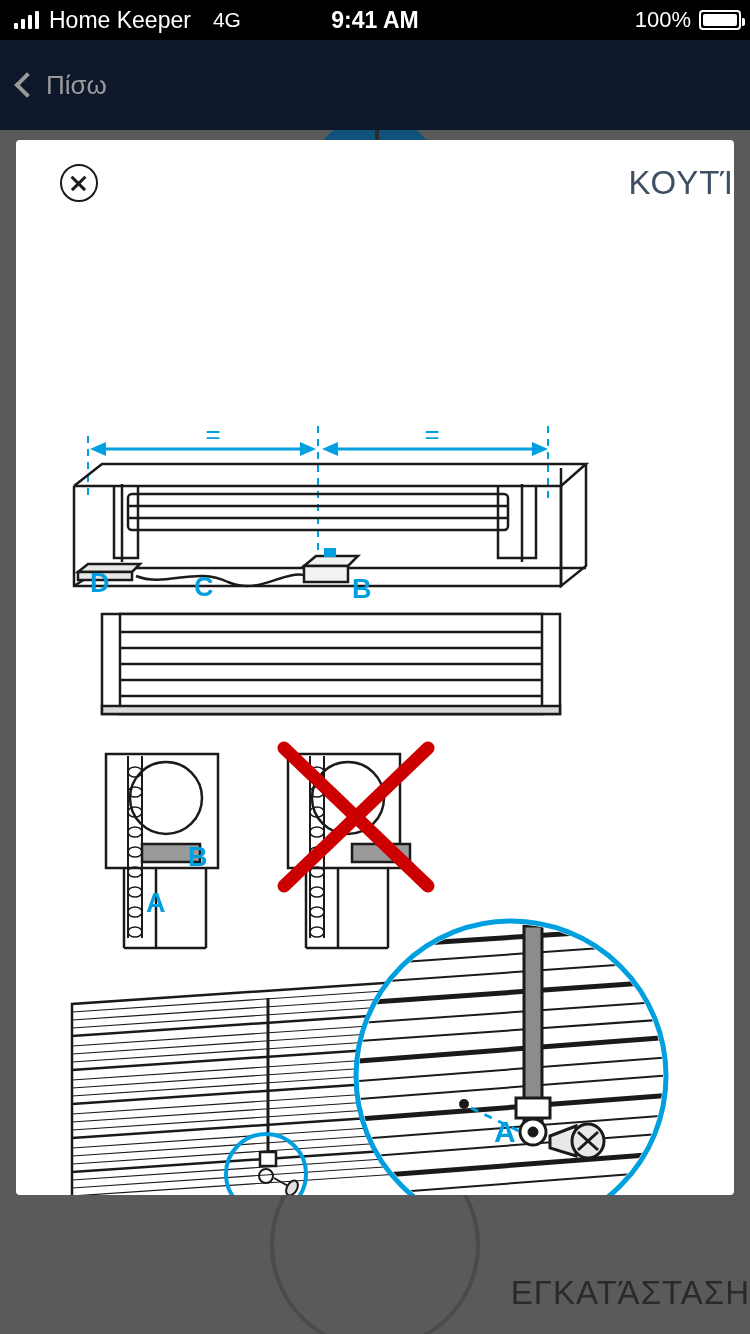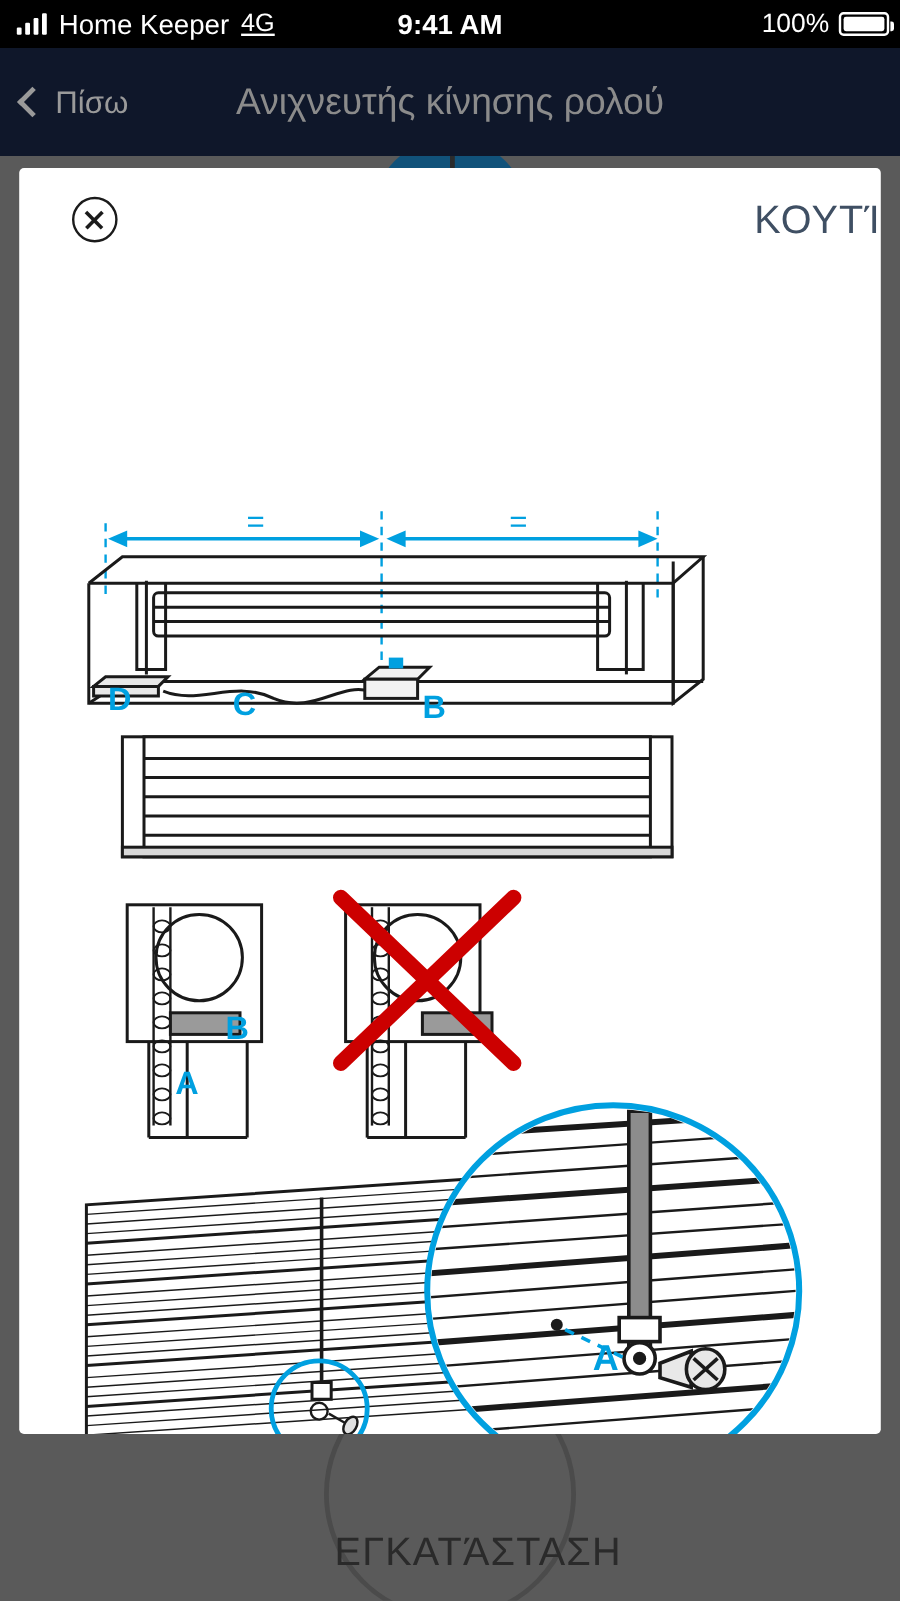--- a/index.html
+++ b/index.html
@@ -25,21 +25,21 @@
     font-size: 22px;
   }
   .sb-left { display: flex; align-items: center; gap: 10px; padding-left: 14px; }
   .signal { display: flex; align-items: flex-end; gap: 3px; height: 18px; }
   .signal i { display: block; width: 4px; background: #fff; border-radius: 1px; }
   .signal i:nth-child(1) { height: 6px; }
   .signal i:nth-child(2) { height: 10px; }
   .signal i:nth-child(3) { height: 14px; }
   .signal i:nth-child(4) { height: 18px; }
   .carrier { font-size: 23px; }
-  .net { font-size: 21px; margin-left: 0; text-decoration: underline; }
+  .net { font-size: 21px; margin-left: 12px; }
   .sb-center {
     position: absolute; left: 0; right: 0; text-align: center;
     font-size: 23px; font-weight: bold;
     pointer-events: none;
   }
   .sb-right {
     margin-left: auto; padding-right: 9px;
     display: flex; align-items: center; gap: 8px;
     font-size: 22px;
   }
@@ -98,21 +98,21 @@
     position: absolute; top: 0px; left: 50%;
     width: 4px; height: 40px; background: #2b2b2b;
   }
   .bg-circle-bottom {
     position: absolute; top: 1010px; left: 50%; transform: translateX(-50%);
     width: 210px; height: 210px; border-radius: 50%;
     border: 4px solid #4b4b4b;
   }
   .bg-caption {
     position: absolute; bottom: 22px; left: 0; right: 0;
-    text-align: center;
+    text-align: right;
     font-size: 33px; color: #2a2a2a; letter-spacing: 1px; padding-left: 47px;
   }
 
   
   .modal {
     position: absolute; top: 140px; left: 16px;
     width: 718px; height: 1055px;
     background: #fff;
     border-radius: 4px;
     overflow: hidden;
@@ -169,21 +169,20 @@
           <i></i>
         </span>
     </div>
   </div>
 
   <div class="nav-bar">
     <div class="back-btn">
       <span class="chev"></span>
       <span>Πίσω</span>
     </div>
-    <div class="nav-title">Ανιχνευτής κίνησης ρολού</div>
   </div>
 
   <div class="bg-page">
     <div class="bg-circle-top"></div>
     <div class="bg-line"></div>
     <div class="bg-circle-bottom"></div>
     <div class="bg-caption">ΕΓΚΑΤΆΣΤΑΣΗ</div>
   </div>
 
   <div class="modal">

